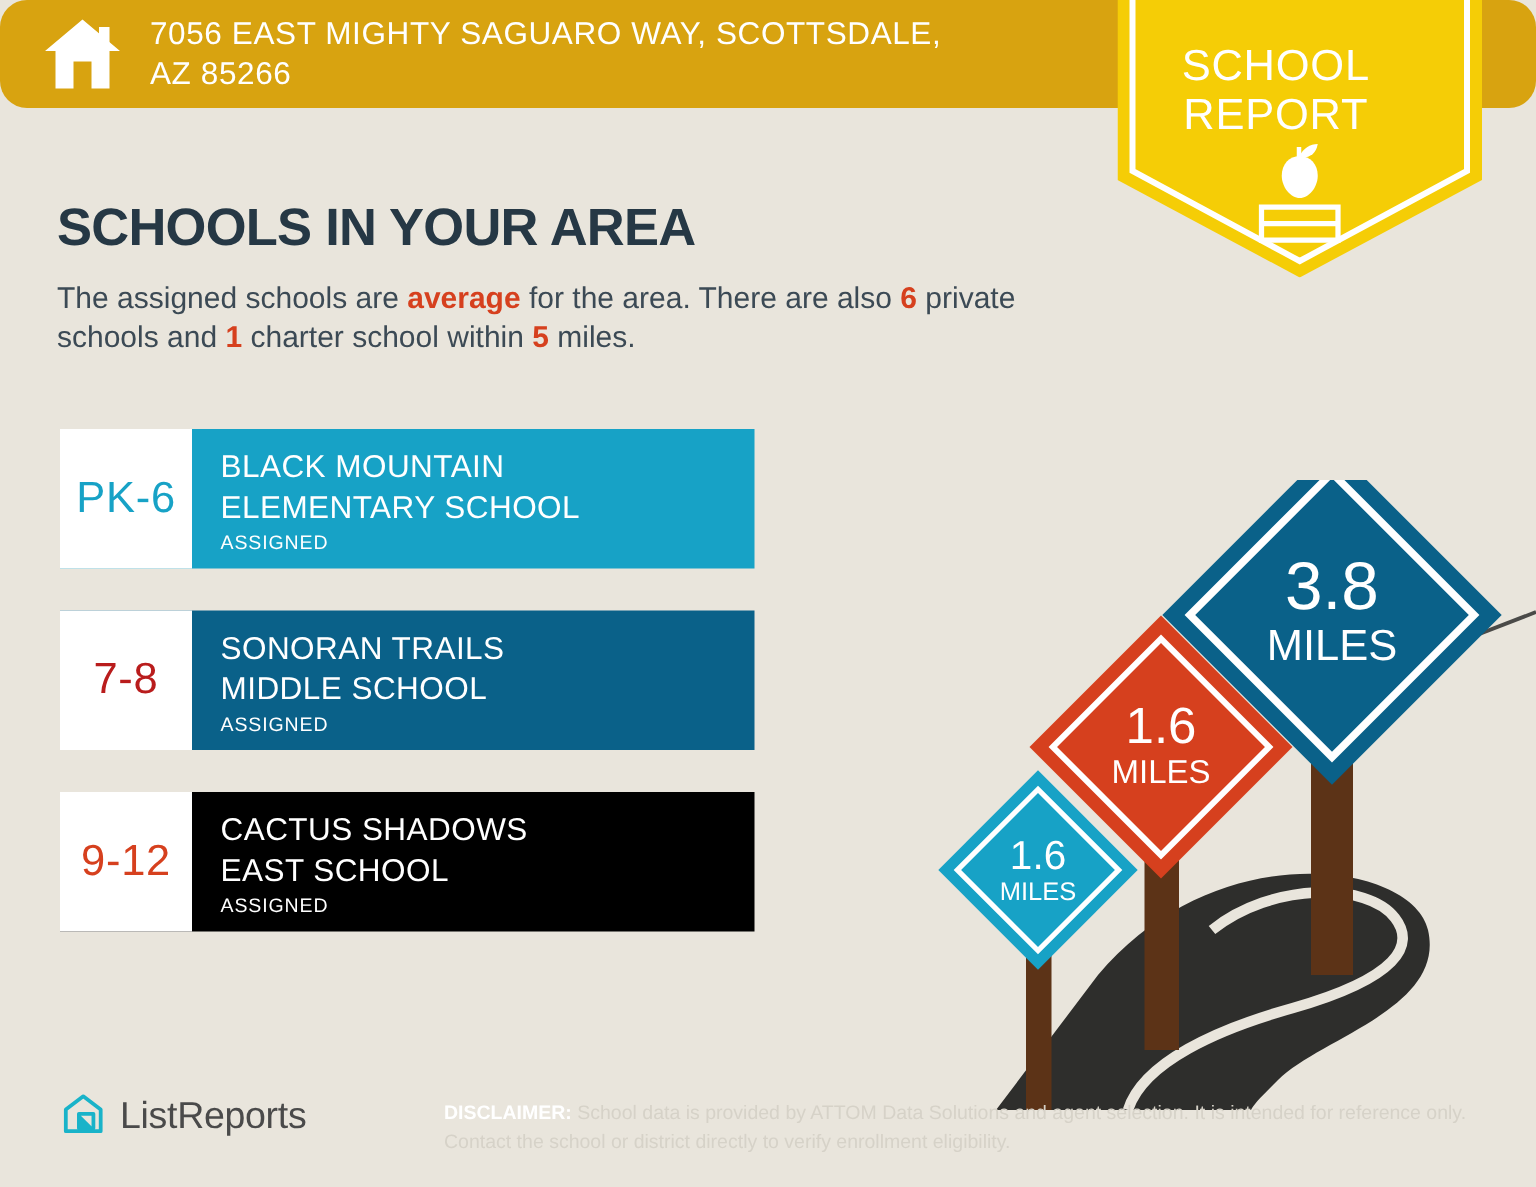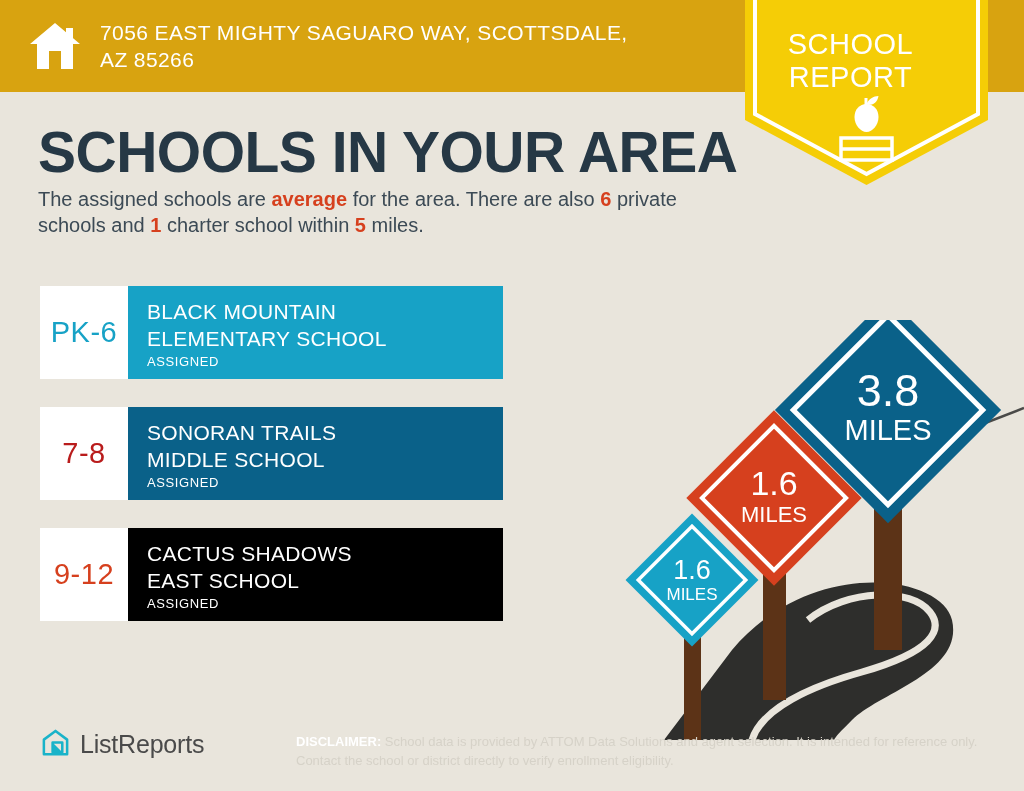--- a/index.html
+++ b/index.html
@@ -7,23 +7,23 @@
   body {
     background:#e9e5dc;
     font-family:"Liberation Sans", sans-serif;
     position:relative;
     overflow:hidden;
     -webkit-font-smoothing:antialiased;
   }
 
   
   #header-bar{
-    position:absolute; left:0; top:0; width:1024px; height:92px;
+    position:absolute; left:0; top:0; width:1024px; height:72px;
     background:#d8a310;
-    display:flex; align-items:center;
+    display:flex; align-items:center;border-radius:18px;
   }
   #house-icon{ margin-left:28px; width:54px; height:54px; flex:none; }
   #header-address{
     margin-left:18px; color:#ffffff; font-size:21px; line-height:27px;
     letter-spacing:.4px; max-width:560px; font-weight:400;
   }
 
   
   #school-report-badge{
     position:absolute; left:729px; top:0; width:243px; height:185px; z-index:5;padding-left:16px;
@@ -32,21 +32,21 @@
   .badge-line{
     position:absolute; left:0; width:243px; text-align:center;
     color:#ffffff; font-size:29px; line-height:33px; letter-spacing:.5px;
   }
   #badge-title-1{ top:28px; }
   #badge-title-2{ top:61px; }
 
   
   #page-title{
     position:absolute; left:38px; top:122px;
-    font-size:57px; line-height:60px; font-weight:bold;
+    font-size:35px; line-height:60px; font-weight:bold;
     color:#263845; letter-spacing:-.5px;
   }
   #subtitle{
     position:absolute; left:38px; top:186px; width:680px;
     font-size:20px; line-height:26px; color:#3c4a55;
   }
   #subtitle .hl{ color:#d6401e; font-weight:bold; }
 
   
   #school-list{ position:absolute; left:40px; top:286px; width:463px; }

